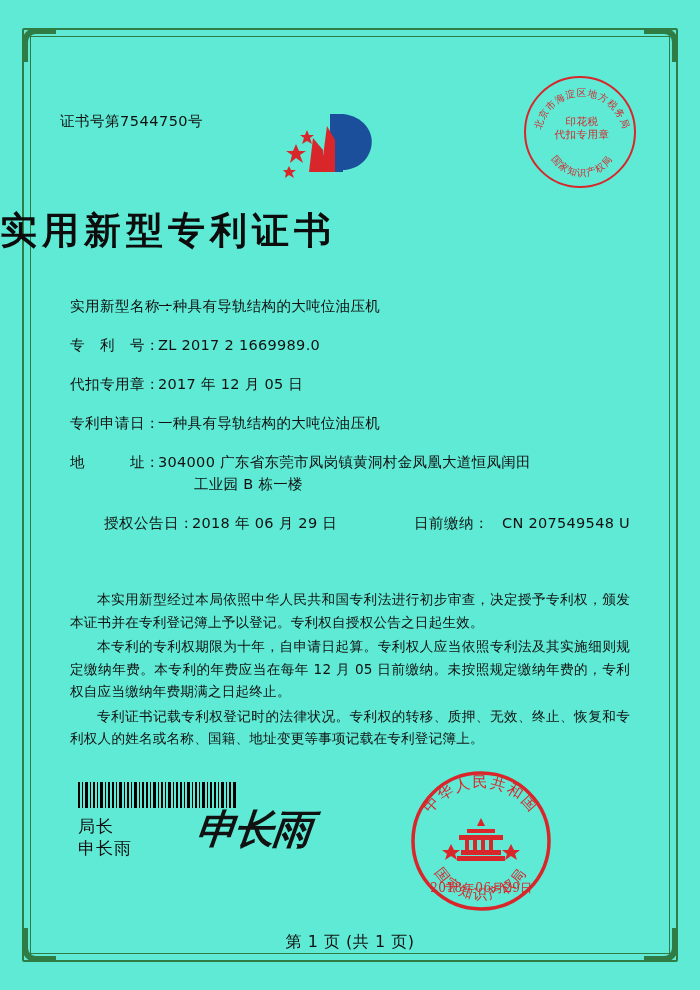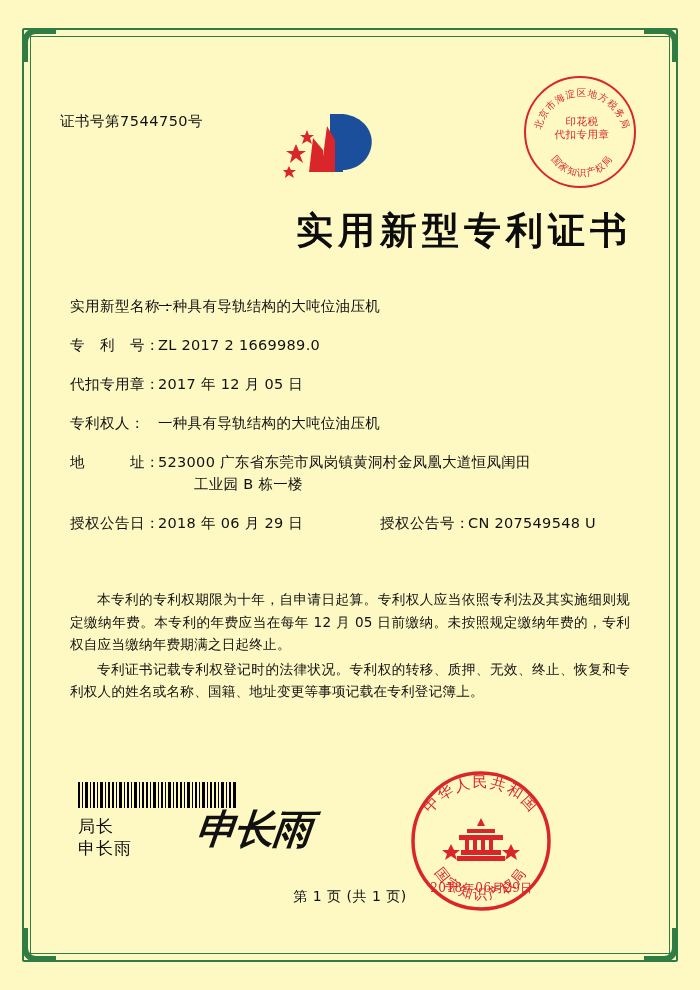--- a/index.html
+++ b/index.html
@@ -14,21 +14,21 @@
     color: #111;
     position: relative;
     overflow: hidden;
   }
 
   .page {
     position: absolute;
     left: 0; top: 0;
     width: 700px;
     height: 990px;
-    background: #fef9c3;
+    background: #5eead4;
   }
 
   
   .frame-outer {
     position: absolute;
     left: 22px; top: 28px;
     width: 656px; height: 934px;
     border: 2.5px solid #2f7d45;
     border-radius: 2px;
     box-sizing: border-box;
@@ -92,21 +92,21 @@
     font-size: 9.5px;
     fill: #d8262b;
     font-family: "DejaVu Serif", "Liberation Serif", serif;
     letter-spacing: 1px;
   }
 
   .doc-title {
     position: absolute;
     left: 0; top: 206px;
     width: 632px;
-    text-align: right;
+    text-align: left;
     font-size: 37px;
     font-weight: bold;
     letter-spacing: 5px;
     font-family: "DejaVu Sans", "Liberation Sans", sans-serif;
     color: #0c0c0c;
   }
 
   
   .fields {
     position: absolute;
@@ -132,20 +132,21 @@
   }
   .field-value .sub-line {
     display: block;
     margin-left: 36px;
   }
   .row-dual {
     display: flex;
     font-size: 14.5px;
     line-height: 22px;
     margin-bottom: 10px;
+    justify-content: flex-end;
   }
   .dual-left { width: 310px; display: flex; }
   .dual-right { display: flex; }
   .dual-right .field-label { width: 88px; flex: 0 0 88px; }
 
   
   .body-text {
     position: absolute;
     left: 70px; top: 588px;
     width: 560px;
@@ -199,24 +200,24 @@
     width: 155px;
     text-align: center;
     color: #d8262b;
     font-size: 12px;
     font-family: "DejaVu Serif", "Liberation Serif", serif;
     letter-spacing: 0.5px;
   }
 
   .page-foot {
     position: absolute;
-    left: 0; top: 888px;
+    left: 0; top: 932px;
     width: 700px;
     text-align: center;
-    font-size: 14px;
+    font-size: 16px;
     color: #111;
     letter-spacing: 0.5px;
   }
 </style>
 </head>
 <body>
 
 <div class="page">
 
   <div class="frame-outer"></div>
@@ -268,44 +269,45 @@
     </div>
     <div class="field-row">
       <div class="field-label">专　利　号：</div>
       <div class="field-value">ZL 2017 2 1669989.0</div>
     </div>
     <div class="field-row">
       <div class="field-label">代扣专用章：</div>
       <div class="field-value">2017 年 12 月 05 日</div>
     </div>
     <div class="field-row">
-      <div class="field-label">专利权人：</div>
+      <div class="field-label">专利申请日：</div>
       <div class="field-value">一种具有导轨结构的大吨位油压机</div>
     </div>
     <div class="field-row">
       <div class="field-label">地　　　址：</div>
       <div class="field-value">
-        <span>523000 广东省东莞市凤岗镇黄洞村金凤凰大道恒凤闺田</span>
+        <span>304000 广东省东莞市凤岗镇黄洞村金凤凰大道恒凤闺田</span>
         <span class="sub-line">工业园 B 栋一楼</span>
       </div>
     </div>
 
     <div class="row-dual">
       <div class="dual-left">
         <div class="field-label">授权公告日：</div>
         <div class="field-value">2018 年 06 月 29 日</div>
       </div>
       <div class="dual-right">
-        <div class="field-label">授权公告号：</div>
+        <div class="field-label">日前缴纳：</div>
         <div class="field-value">CN 207549548 U</div>
       </div>
     </div>
   </div>
 
   <div class="body-text">
+    <p>本实用新型经过本局依照中华人民共和国专利法进行初步审查，决定授予专利权，颁发本证书并在专利登记簿上予以登记。专利权自授权公告之日起生效。</p>
     <p>本专利的专利权期限为十年，自申请日起算。专利权人应当依照专利法及其实施细则规定缴纳年费。本专利的年费应当在每年 12 月 05 日前缴纳。未按照规定缴纳年费的，专利权自应当缴纳年费期满之日起终止。</p>
     <p>专利证书记载专利权登记时的法律状况。专利权的转移、质押、无效、终止、恢复和专利权人的姓名或名称、国籍、地址变更等事项记载在专利登记簿上。</p>
   </div>
 
   <div class="barcode">
     <svg width="160" height="26" viewBox="0 0 160 26">
       <g fill="#000">
         <rect x="0" y="0" width="2" height="26"></rect>
           <rect x="4" y="0" width="1" height="26"></rect>
         <rect x="7" y="0" width="3" height="26"></rect>

